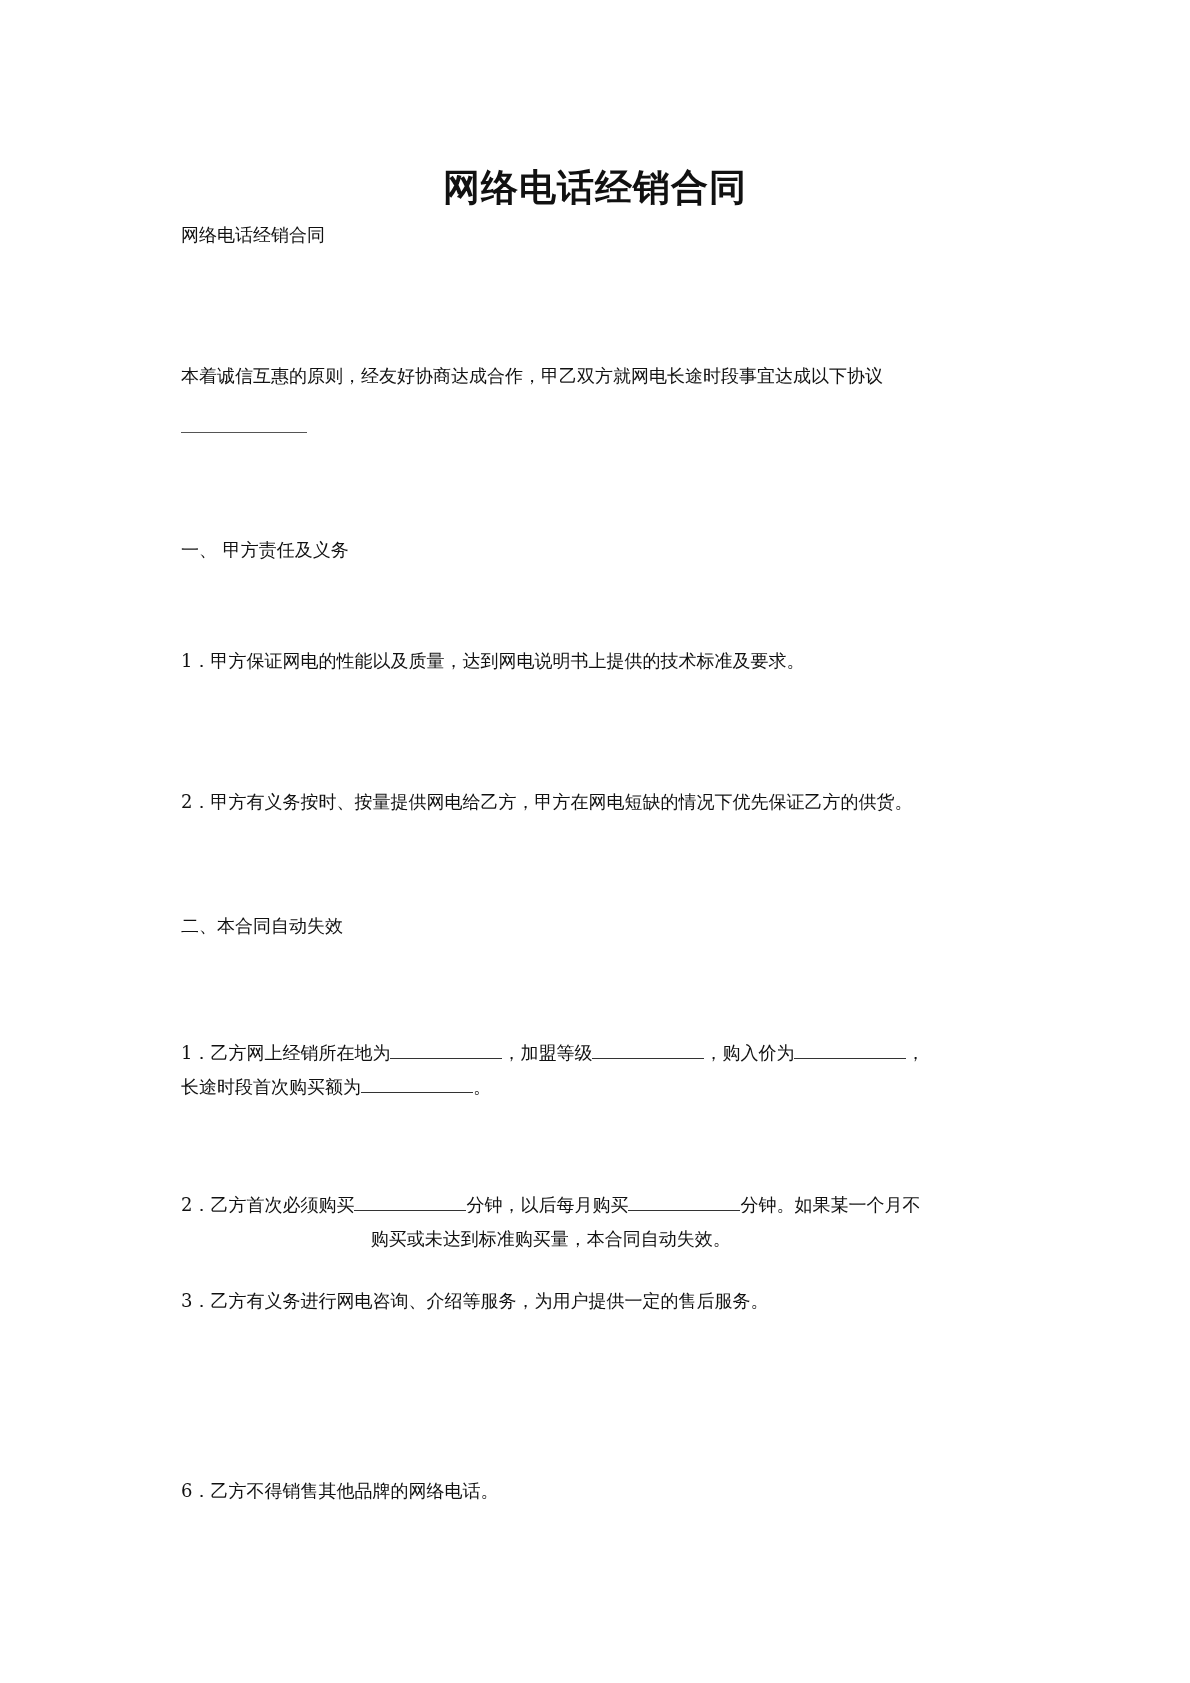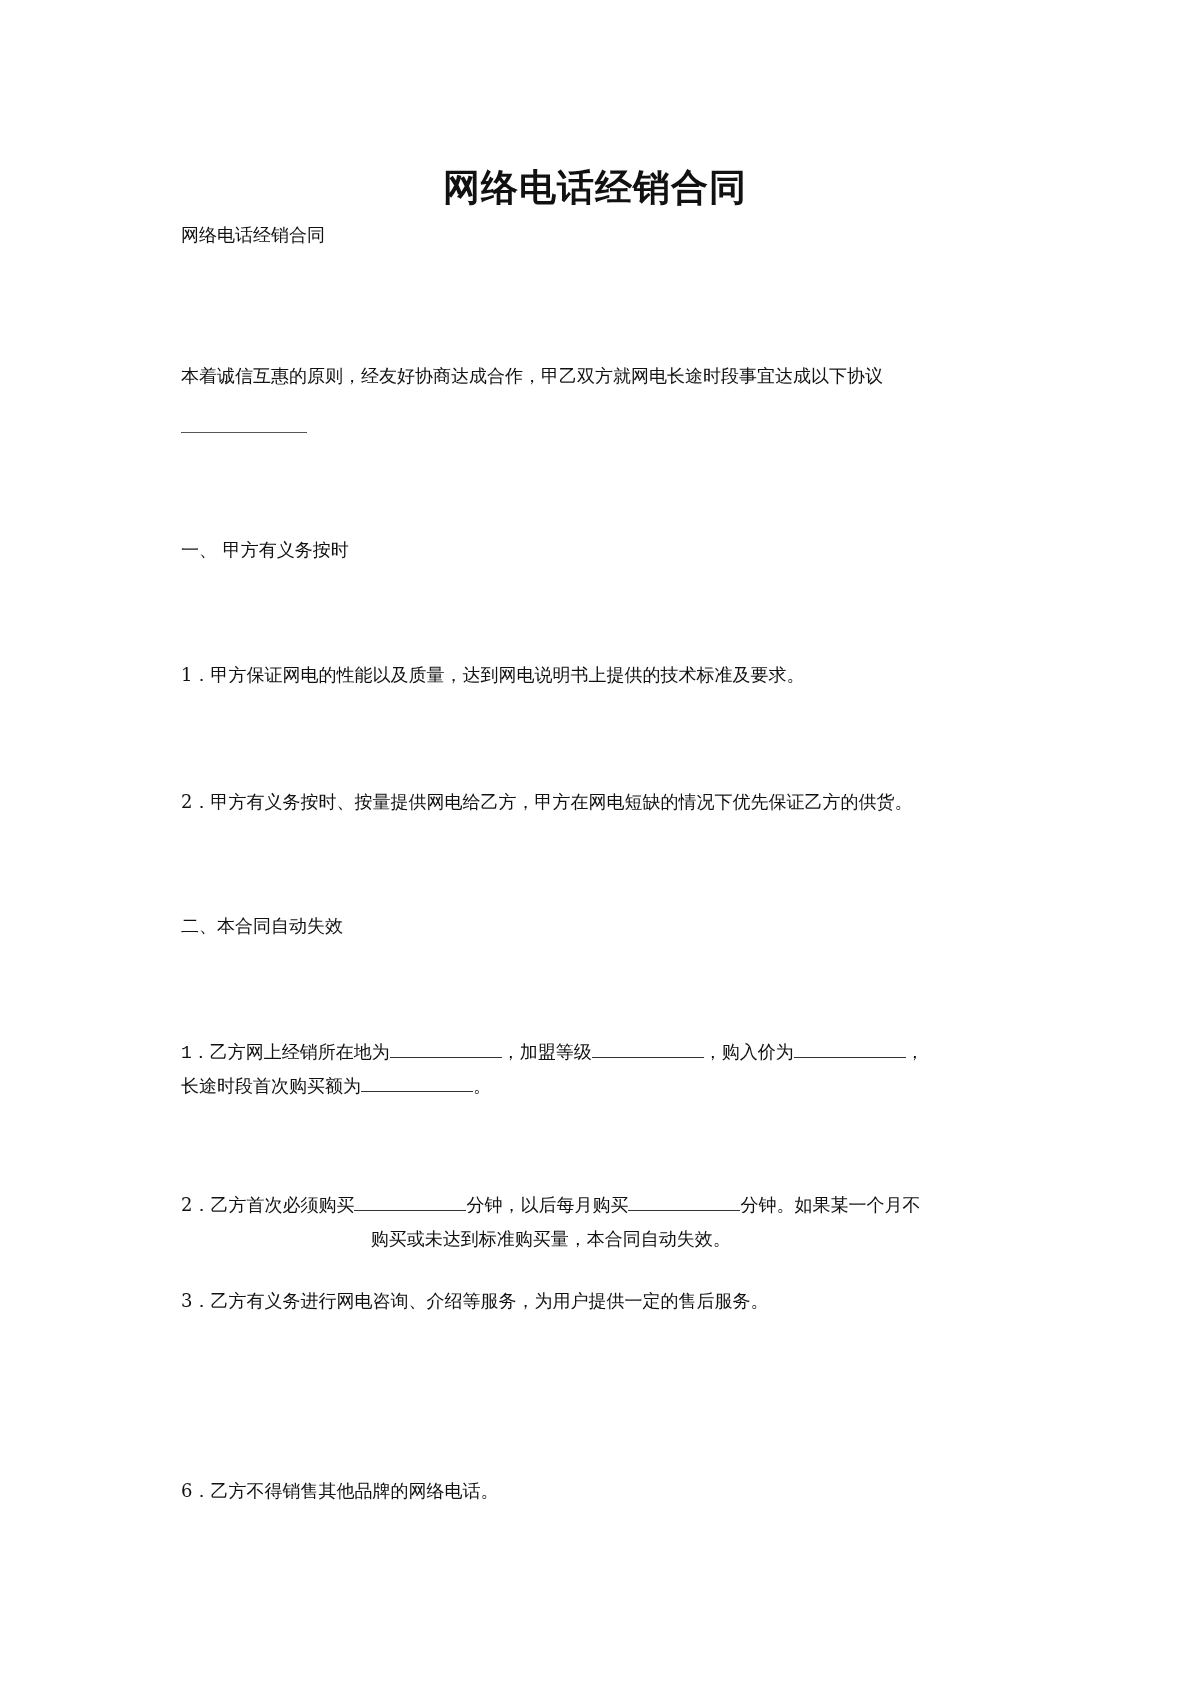--- a/index.html
+++ b/index.html
@@ -15,27 +15,27 @@
 </style>
 </head>
 <body>
 
 <div class="title">网络电话经销合同</div>
 <div class="p" style="top:218px;">网络电话经销合同</div>
 
 <div class="p" style="top:347px;margin-top:12px;">本着诚信互惠的原则，经友好协商达成合作，甲乙双方就网电长途时段事宜达成以下协议</div>
 <div class="rule"></div>
 
-<div class="p" style="top:533px;">一、  甲方有义务按时</div>
-<div class="p" style="top:658px;">1．甲方保证网电的性能以及质量，达到网电说明书上提供的技术标准及要求。</div>
+<div class="p" style="top:533px;">一、  甲方责任及义务</div>
+<div class="p" style="top:644px;">1．甲方保证网电的性能以及质量，达到网电说明书上提供的技术标准及要求。</div>
 <div class="p" style="top:785px;">2．甲方有义务按时、按量提供网电给乙方，甲方在网电短缺的情况下优先保证乙方的供货。</div>
 
 <div class="p" style="top:909px;">二、本合同自动失效</div>
 
-<div class="p" style="top:1036px;font-family:Liberation Mono, monospace;">
+<div class="p" style="top:1036px;">
   <span>1．乙方网上经销所在地为</span><span class="blank"></span><span>，加盟等级</span><span class="blank"></span><span>，购入价为</span><span class="blank"></span><span>，</span><br>
   <span>长途时段首次购买额为</span><span class="blank"></span><span>。</span>
 </div>
 
 <div class="p" style="top:1188px;text-align:center;">
   <span>2．乙方首次必须购买</span><span class="blank"></span><span>分钟，以后每月购买</span><span class="blank"></span><span>分钟。如果某一个月不</span><br>
   <span>购买或未达到标准购买量，本合同自动失效。</span>
 </div>
 
 <div class="p" style="top:1284px;">3．乙方有义务进行网电咨询、介绍等服务，为用户提供一定的售后服务。</div>

